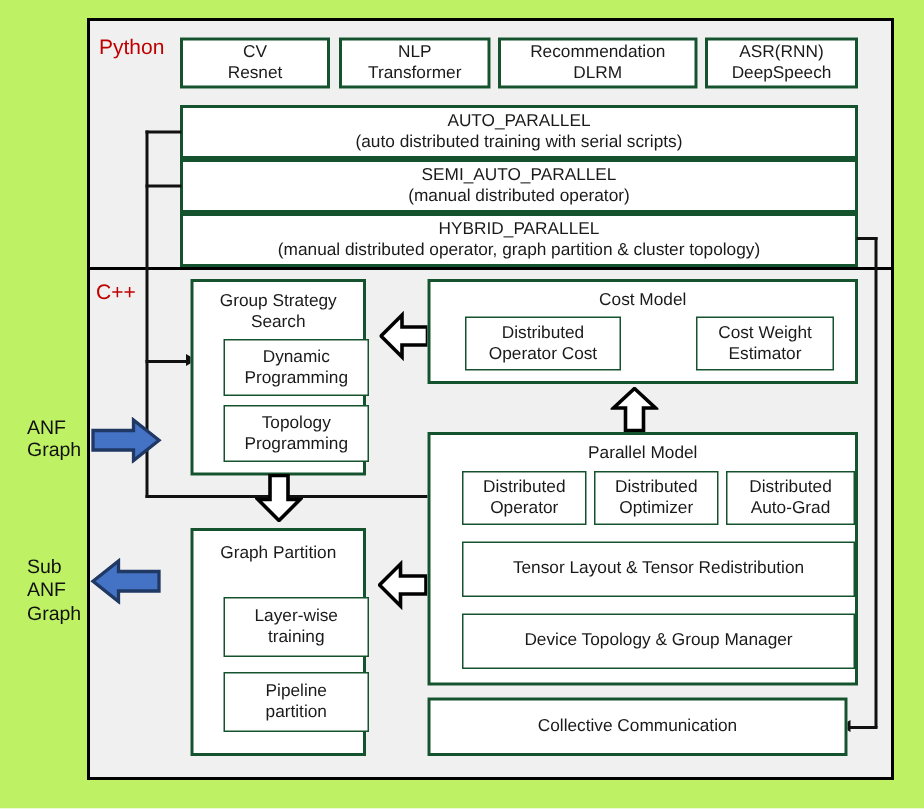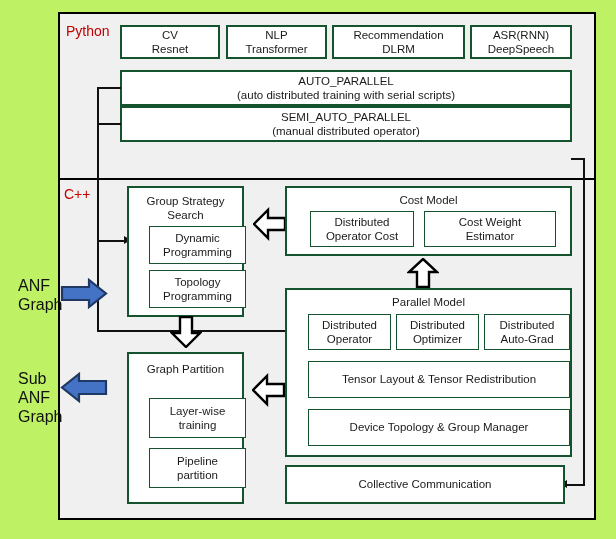--- a/index.html
+++ b/index.html
@@ -19,21 +19,21 @@
   .box.group{align-items:flex-start;justify-content:center;}
 
   
   .gtitle{position:absolute;left:0;right:0;text-align:center;font-size:11.5px;color:#1a1a1a;}
 
   
   .lang{position:absolute;color:#c00000;font-size:14px;font-weight:400;
         font-family:"Liberation Sans","DejaVu Sans",sans-serif;}
 
   
-  .sidelabel{position:absolute;font-size:16px;color:#111;line-height:1.18;text-align:left;}
+  .sidelabel{position:absolute;font-size:13px;color:#111;line-height:1.18;text-align:left;}
 
   
   .ln{position:absolute;background:#111;}
   .ln.h{height:1.8px;}
   .ln.v{width:1.8px;}
 
   
   .ahead-r{position:absolute;width:0;height:0;
       border-top:4.5px solid transparent;border-bottom:4.5px solid transparent;
       border-left:7px solid #111;}
@@ -72,20 +72,23 @@
   <div class="box" style="left:470px;top:25px;width:102px;height:34px;">
     <span class="nowrap"><span>ASR(RNN)</span><br><span>DeepSpeech</span></span>
   </div>
 
   <div class="box" style="left:120px;top:70px;width:452px;height:36px;">
     <span class="nowrap"><span>AUTO_PARALLEL</span><br><span>(auto distributed training with serial scripts)</span></span>
   </div>
   <div class="box" style="left:120px;top:106px;width:452px;height:36px;">
     <span class="nowrap"><span>SEMI_AUTO_PARALLEL</span><br><span>(manual distributed operator)</span></span>
   </div>
+  <div class="box" style="left:120px;top:142px;width:452px;height:36px;">
+    <span class="nowrap"><span>HYBRID_PARALLEL</span><br><span>(manual distributed operator, graph partition &amp; cluster topology)</span></span>
+  </div>
 
   <div class="frame" style="left:58px;top:178px;width:538px;height:342px;"></div>
 
   <div class="lang" style="left:64px;top:186px;">C++</div>
 
   <div class="ln h" style="left:97px;top:87px;width:24px;"></div>
   <div class="ln h" style="left:97px;top:123px;width:24px;"></div>
 
   <div class="ln v" style="left:97px;top:87px;height:245px;"></div>
 
@@ -149,21 +152,21 @@
 
   <div class="box group" style="left:285px;top:186px;width:287px;height:70px;">
     <div class="gtitle" style="top:5px;">
       <span>Cost Model</span>
     </div>
   </div>
   <div class="box thin" style="left:298px;top:211px;width:104px;height:36px;">
     <span class="nowrap">Distributed
 Operator Cost</span>
   </div>
-  <div class="box thin" style="left:412px;top:211px;width:132px;height:36px;">
+  <div class="box thin" style="left:452px;top:211px;width:92px;height:36px;">
     <span class="nowrap">Cost Weight
 Estimator</span>
   </div>
 
   <div class="harrow" style="left:407px;top:258px;width:32px;height:30px;">
     <svg width="32" height="30" viewBox="0 0 32 30">
       <polygon points="16,1 30,14 22,14 22,29 10,29 10,14 2,14" fill="#ffffff" stroke="#000000" stroke-width="2.4" stroke-linejoin="miter"></polygon>
     </svg>
   </div>
 

